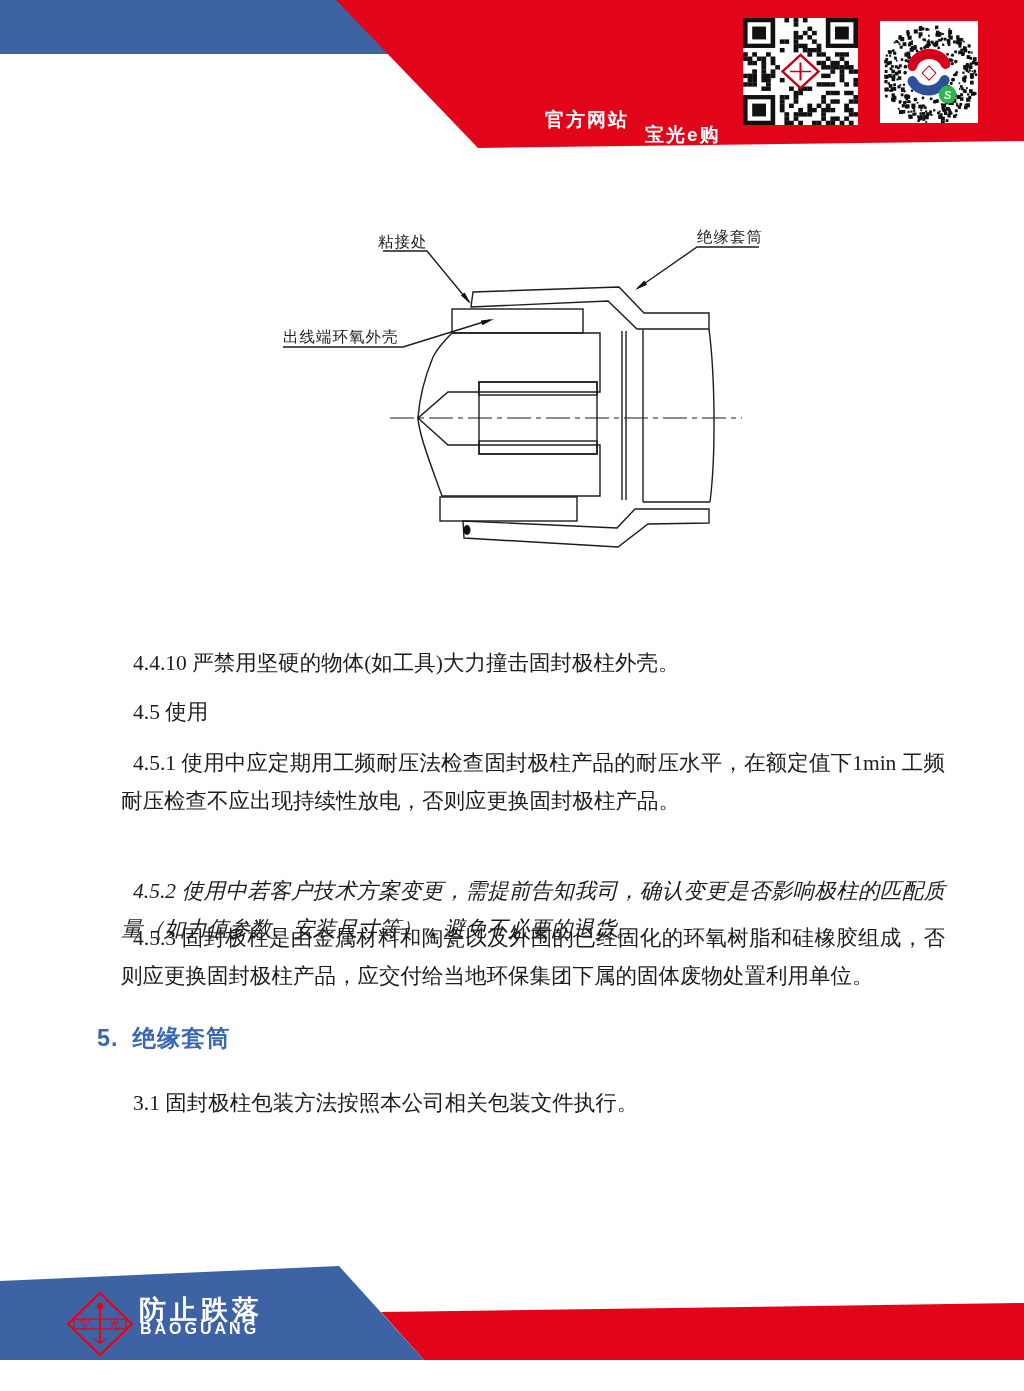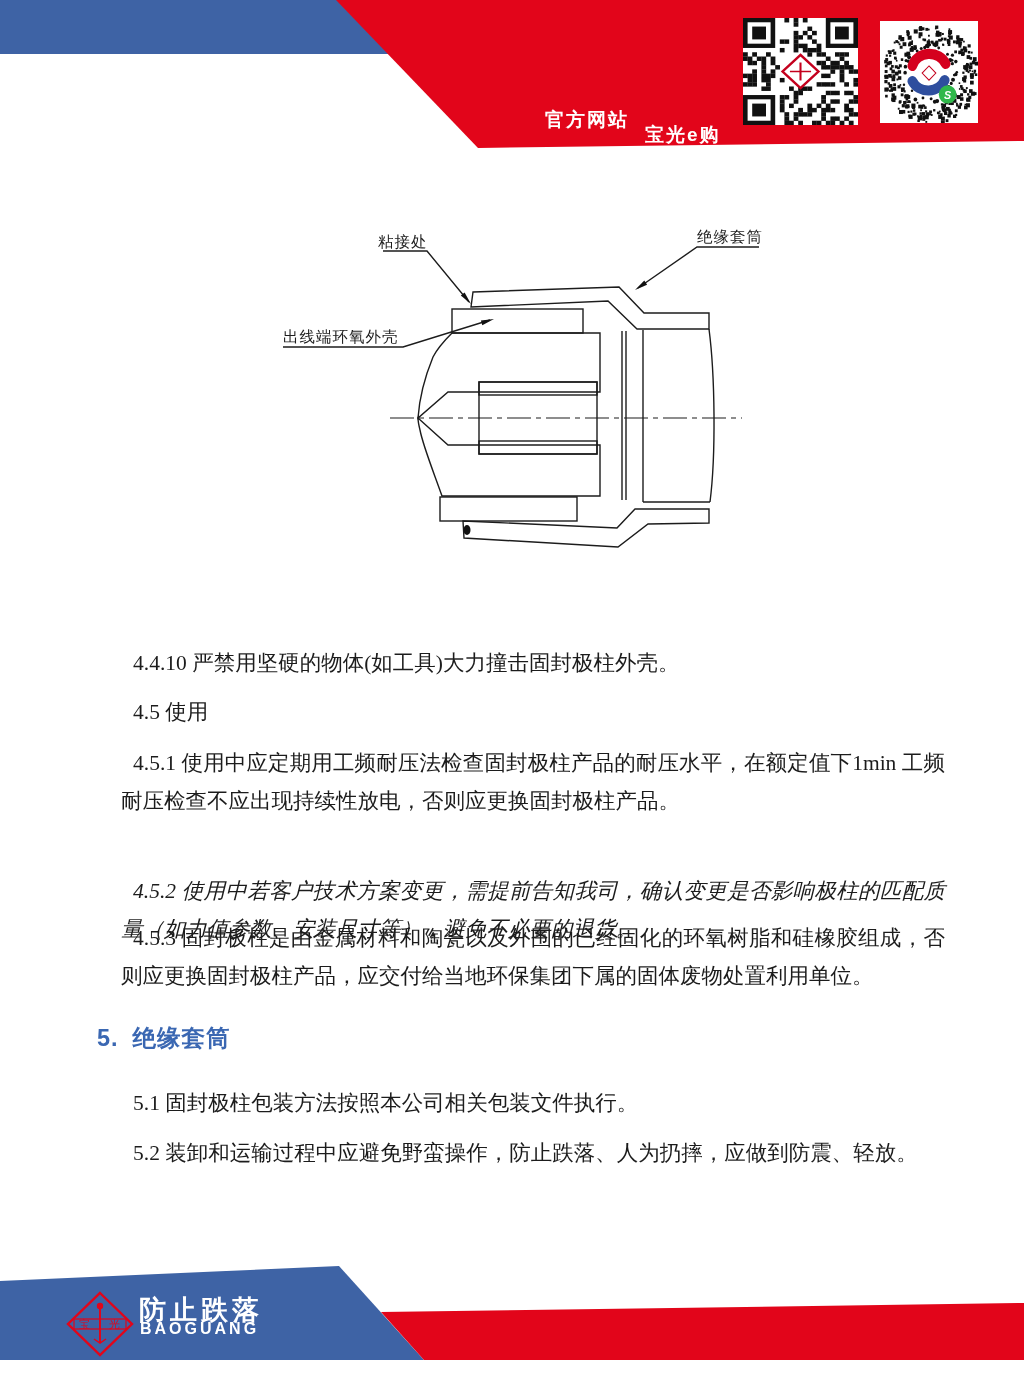--- a/index.html
+++ b/index.html
@@ -623,22 +623,21 @@
   <p class="para" style="top:632px;">4.4.10 严禁用坚硬的物体(如工具)大力撞击固封极柱外壳。</p>
   <p class="para" style="top:681px;">4.5 使用</p>
   <p class="para" style="top:732px;">4.5.1 使用中应定期用工频耐压法检查固封极柱产品的耐压水平，在额定值下1min 工频耐压检查不应出现持续性放电，否则应更换固封极柱产品。</p>
   <p class="para" style="top:860px;font-style:italic;">4.5.2 使用中若客户技术方案变更，需提前告知我司，确认变更是否影响极柱的匹配质量（如力值参数、安装尺寸等），避免不必要的退货。</p>
   <p class="para" style="top:907px;">4.5.3 固封极柱是由金属材料和陶瓷以及外围的已经固化的环氧树脂和硅橡胶组成，否则应更换固封极柱产品，应交付给当地环保集团下属的固体废物处置利用单位。</p>
 
   <div class="sec-head" style="top:1022px;">
     <span class="num">5.</span><span>绝缘套筒</span>
   </div>
 
-  <p class="para" style="top:1072px;">5.1 固封极柱包装方法按照本公司相关包装文件执行。</p>
-  <p class="para" style="top:1122px;">5.2 装卸和运输过程中应避免野蛮操作，防止跌落、人为扔摔，应做到防震、轻放。</p>
+  <p class="para" style="top:1072px;">3.1 固封极柱包装方法按照本公司相关包装文件执行。</p>
 
   <div class="abs ftr-blue"></div>
   <div class="abs ftr-red"></div>
 
   <svg class="abs" style="left:66px;top:1291px;" width="68" height="66" viewBox="0 0 68 66">
     <path d="M34,2 L66,33 L34,64 L2,33 Z" fill="none" stroke="#e2051a" stroke-width="2.4"></path>
     <rect x="8" y="28" width="52" height="10" fill="none" stroke="#e2051a" stroke-width="1.2"></rect>
     <text x="13" y="37" font-size="11" fill="#e2051a" style="font-family:'Liberation Sans',sans-serif;">宝</text>
     <text x="43" y="37" font-size="11" fill="#e2051a" style="font-family:'Liberation Sans',sans-serif;">光</text>
     <line x1="34" y1="12" x2="34" y2="52" stroke="#e2051a" stroke-width="2"></line>

